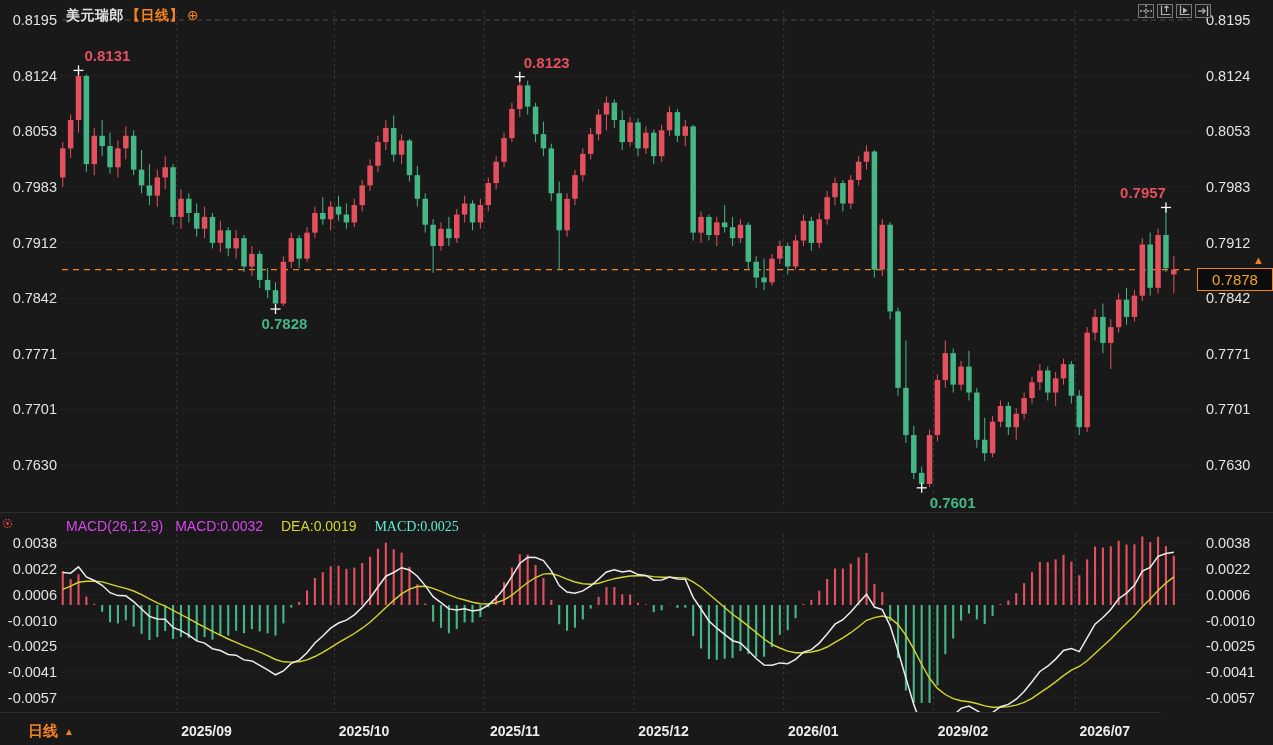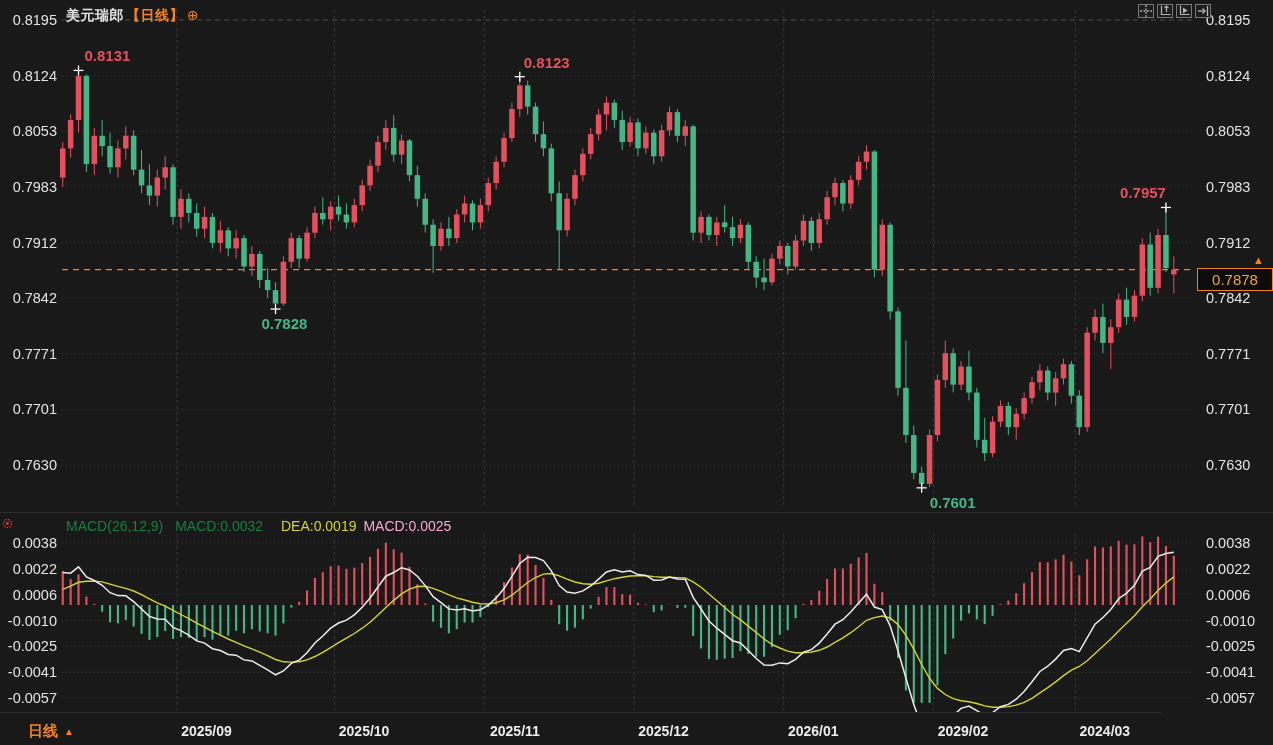--- a/index.html
+++ b/index.html
@@ -15,23 +15,23 @@
   .toolbar{position:absolute;top:4px;left:1138px;display:flex;gap:3px;z-index:5;}
   .tbtn{width:16px;height:14px;border:1px solid #787878;background:#1d1d1d;display:flex;align-items:center;justify-content:center;padding:0;cursor:pointer;box-sizing:border-box;}
   .tbtn svg{position:static;display:block;}
   .ylab{position:absolute;font-size:14.5px;color:#e2e2e2;font-weight:500;z-index:3;}
   .ylab.left{left:0;width:57px;text-align:right;}
   .ylab.right{left:1206px;text-align:left;}
   .price-tag{position:absolute;left:1197px;top:268px;width:74px;height:21px;border:1px solid #f58220;background:#0c0c0c;
      color:#f5a623;font-size:15px;font-weight:500;display:flex;align-items:center;justify-content:center;z-index:6;}
   .price-arrow{position:absolute;left:1253px;top:254px;color:#f58220;font-size:11px;z-index:6;}
   .macd-header{position:absolute;left:66px;top:518px;font-size:14px;font-weight:500;z-index:5;white-space:nowrap;}
-  .macd-header .w{color:#15803d;text-align:center;}
+  .macd-header .w{color:#d946ef;text-align:center;}
   .macd-header .y{color:#d4d42c;margin-left:14px;}
-  .macd-header .m{color:#f9a8d4;margin-left:3px;}
+  .macd-header .m{color:#5eead4;margin-left:14px;font-family:Liberation Serif, serif;}
   .alert-dot{position:absolute;left:2px;top:518px;z-index:5;}
   .xaxis{position:absolute;left:0;top:712px;width:1161px;height:33px;border-top:1px solid #2c2c2c;background:#191919;z-index:4;}
   .period-chip{position:absolute;left:28px;top:9px;color:#f58220;font-size:15px;font-weight:700;cursor:pointer;background:none;border:none;padding:0;font-family:inherit;}
   .period-chip .arr{font-size:10px;margin-left:6px;vertical-align:1px;}
   .mlab{position:absolute;top:10px;color:#ededed;font-size:14px;font-weight:700;}
 </style>
 </head>
 <body>
 
 <div class="root">
@@ -625,17 +625,17 @@
     <button class="period-chip">
       <span>日线</span><span class="arr">▲</span>
     </button>
     <div id="month-labels">
         <div class="mlab" style="left: 181.2px;">2025/09</div>
         <div class="mlab" style="left: 338.8px;">2025/10</div>
         <div class="mlab" style="left: 490px;">2025/11</div>
         <div class="mlab" style="left: 638.24px;">2025/12</div>
         <div class="mlab" style="left: 787.96px;">2026/01</div>
         <div class="mlab" style="left: 937.68px;">2029/02</div>
-        <div class="mlab" style="left: 1079.52px;">2024/03</div>
+        <div class="mlab" style="left: 1079.52px;">2026/07</div>
       </div>
   </div>
 
 </div>
 
 </body></html>

